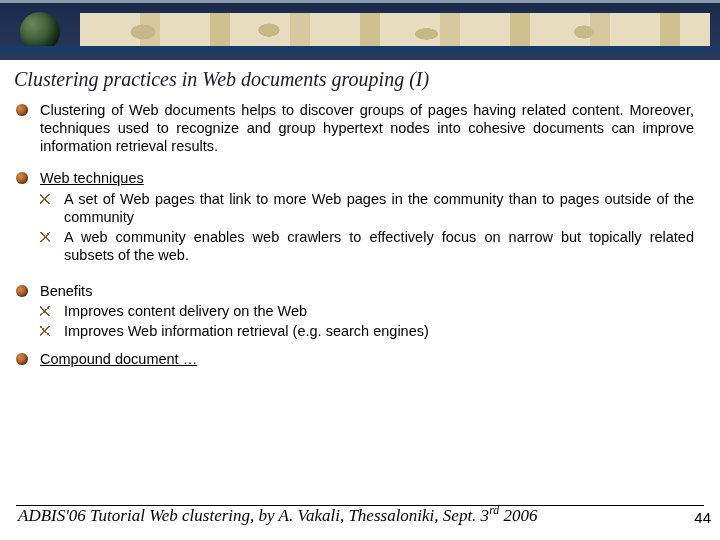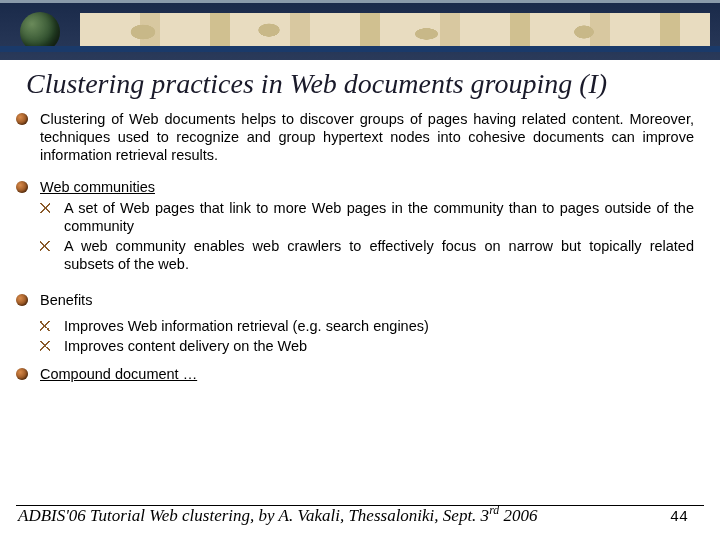--- a/index.html
+++ b/index.html
@@ -53,23 +53,23 @@
     position: absolute;
     left: 0; right: 0;
     bottom: 8px;
     height: 6px;
     background: #1a3a6a;
   }
   h1.title {
     font-family: "Times New Roman", serif;
     font-style: italic;
     font-weight: normal;
-    font-size: 28px;
+    font-size: 20px;
     color: #1a1a2a;
-    margin: 8px 26px 10px;
+    margin: 8px 14px 10px;
   }
   .content {
     padding: 0 26px 0 16px;
     font-size: 14.5px;
     line-height: 1.25;
   }
   .b1 {
     position: relative;
     padding-left: 24px;
     margin-bottom: 14px;
@@ -116,54 +116,54 @@
     position: absolute;
     left: 18px;
     bottom: 14px;
     font-family: "Times New Roman", serif;
     font-style: italic;
     font-size: 17px;
     text-align: right;
   }
   .pagenum {
     position: absolute;
-    right: 32px;
+    right: 9px;
     bottom: 14px;
-    font-family: Liberation Mono, monospace;
+    font-family: Liberation Sans, sans-serif;
     font-size: 15px;
   }
   sup { font-size: 0.7em; }
 </style>
 </head>
 <body>
 
 <div class="banner">
   <div class="banner-globe"></div>
   <div class="banner-maps"></div>
   <div class="banner-bar"></div>
 </div>
 
 <h1 class="title">Clustering practices in Web documents grouping (I)</h1>
 
 <div class="content">
 
   <div class="b1">Clustering of Web documents helps to discover groups of pages having related content. Moreover, techniques used to recognize and group hypertext nodes into cohesive documents can improve information retrieval results.</div>
 
   <div class="b1">
-    <span class="underlined">Web communities</span>
+    <span class="underlined">Web techniques</span>
   </div>
   <div class="b2" style="margin-top:-12px">A set of Web pages that link to more Web pages in the community than to pages outside of the community</div>
   <div class="b2">A web community enables web crawlers to effectively focus on narrow but topically related subsets of the web.</div>
 
   <div style="height:14px"></div>
 
 
-  <div class="b1" style="margin-bottom:8px; margin-top:2px">Benefits</div>
+  <div class="b1" style="margin-bottom:2px; margin-top:2px">Benefits</div>
+  <div class="b2">Improves content delivery on the Web</div>
   <div class="b2">Improves Web information retrieval (e.g. search engines)</div>
-  <div class="b2">Improves content delivery on the Web</div>
 
   <div class="b1" style="margin-bottom:2px; margin-top:10px">
     <span class="underlined">Compound document …</span>
   </div>
 
 </div>
 
 <div class="footer-line"></div>
 <div class="footer">
   <span>ADBIS'06 Tutorial Web clustering, by A. Vakali, Thessaloniki, Sept. 3</span><sup>rd</sup><span> 2006</span>

